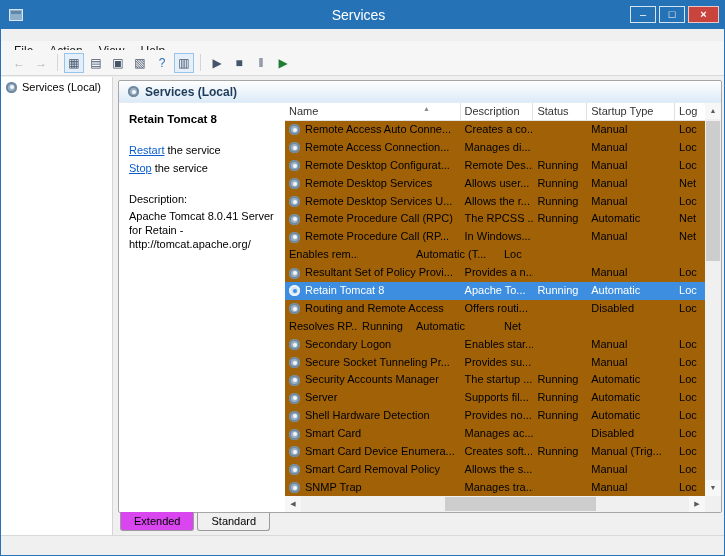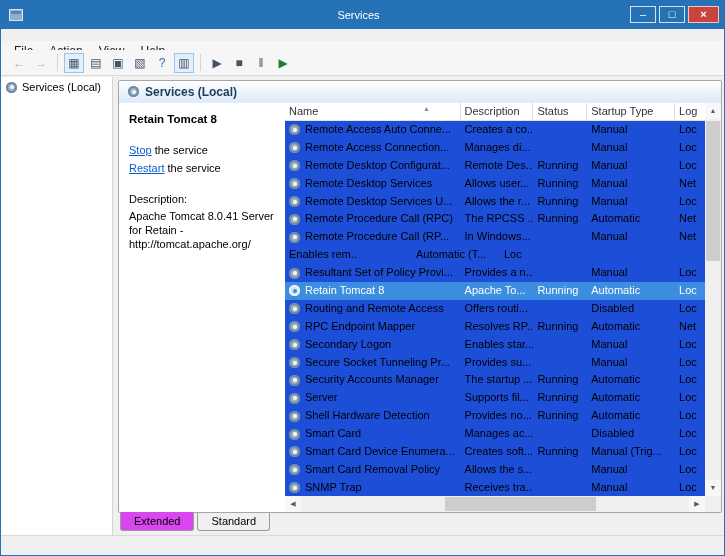--- a/index.html
+++ b/index.html
@@ -11,21 +11,21 @@
   *{box-sizing:border-box;margin:0;padding:0;}
   body{background:#ffffff;font-family:"Liberation Sans",sans-serif;}
   .window{position:relative;width:725px;height:556px;background:#f0f0f0;
     border:1px solid var(--titlebar);overflow:hidden;}
   
   .titlebar{position:absolute;top:0;left:0;right:0;height:28px;background:var(--titlebar);}
   .title-icon{position:absolute;left:8px;top:8px;width:14px;height:12px;
     border:1px solid #d8e6f2;background:#8fb0cc;}
   .title-icon::after{content:"";position:absolute;left:1px;top:1px;right:1px;height:3px;background:#5d87ab;}
   .title-text{position:absolute;left:0;right:8px;top:0;height:28px;line-height:28px;
-    text-align:center;color:#ffffff;font-size:11px;}
+    text-align:center;color:#ffffff;font-size:14px;}
   .win-controls{position:absolute;top:5px;right:5px;display:flex;gap:3px;}
   .win-btn{width:26px;height:17px;border:1px solid #d4e3f0;background:var(--titlebar);
     color:#fff;font-size:11px;line-height:15px;text-align:center;cursor:default;}
   .win-btn.close{background:var(--close);border-color:#eec6c3;width:31px;font-weight:bold;}
   
   .menubar{position:absolute;top:28px;left:0;right:0;height:21px;background:#f6f6f6;
     border-bottom:1px solid #e6e6e6;display:flex;align-items:center;padding-left:5px;margin-top:12px;}
   .menu-item{padding:2px 8px;font-size:12px;color:#1a1a1a;}
   
   .toolbar{position:absolute;top:49px;left:0;right:0;height:26px;background:#f6f6f6;
@@ -55,21 +55,21 @@
   .selected .gear::after{background:var(--selection);}
   
   .info-panel{position:absolute;left:0;top:22px;width:166px;bottom:0;
     padding:10px 8px 0 10px;font-size:11px;color:#000;overflow:hidden;}
   .svc-title{font-weight:bold;font-size:11.5px;margin-bottom:18px;}
   .svc-link-line{margin-bottom:4px;line-height:14px;}
   .link{color:var(--link);text-decoration:underline;cursor:pointer;}
   .desc-label{margin-top:18px;margin-bottom:4px;}
   .desc-text{line-height:14px;width:150px;}
   
-  .table-area{position:absolute;left:166px;top:22px;right:0;bottom:0;background:#1d4ed8;}
+  .table-area{position:absolute;left:166px;top:22px;right:0;bottom:0;background:#a16207;}
   .hdr{position:absolute;top:0;left:0;right:16px;height:18px;display:flex;background:#fff;
     border-bottom:1px solid #e3e3e3;}
   .hcell{font-size:11px;color:#333;padding:2px 4px;border-right:1px solid #e0e0e0;
     position:relative;white-space:nowrap;overflow:hidden;}
   .w-name{width:176px;}.w-desc{width:73px;}.w-status{width:54px;}
   .w-start{width:88px;}.w-log{width:30px;border-right:none;}
   .sort{position:absolute;left:138px;top:2px;font-size:7px;color:#8a8a8a;}
   .rows{position:absolute;top:18px;left:0;right:16px;bottom:16px;overflow:hidden;}
   .row{display:flex;height:17.9px;line-height:17.9px;font-size:11px;color:#000;}
   .cell{padding:0 4px;overflow:hidden;white-space:nowrap;}
@@ -147,24 +147,24 @@
     <div class="inner">
 
       <div class="banner">
         <span class="gear"></span>
         <span class="banner-title">Services (Local)</span>
       </div>
 
       <div class="info-panel">
         <div class="svc-title">Retain Tomcat 8</div>
         <div class="svc-link-line">
-          <span class="link">Stop</span><span> the service</span>
+          <span class="link">Restart</span><span> the service</span>
         </div>
         <div class="svc-link-line">
-          <span class="link">Restart</span><span> the service</span>
+          <span class="link">Stop</span><span> the service</span>
         </div>
         <div class="desc-label">Description:</div>
         <div class="desc-text">Apache Tomcat 8.0.41 Server for Retain - http://tomcat.apache.org/</div>
       </div>
 
       <div class="table-area">
         <div class="hdr">
           <div class="hcell w-name">
             <span>Name</span>
             <span class="sort">▲</span>
@@ -276,24 +276,20 @@
     <div class="cell c-name">
       <span class="gear"></span>
       <span class="label">Routing and Remote Access</span>
     </div>
     <div class="cell c-desc">Offers routi...</div>
     <div class="cell c-status"></div>
     <div class="cell c-start">Disabled</div>
     <div class="cell c-log">Loc</div>
   </div>
             <div class="row">
-    <div class="cell c-name">
-      <span class="gear"></span>
-      <span class="label">RPC Endpoint Mapper</span>
-    </div>
     <div class="cell c-desc">Resolves RP...</div>
     <div class="cell c-status">Running</div>
     <div class="cell c-start">Automatic</div>
     <div class="cell c-log">Net</div>
   </div>
             <div class="row">
     <div class="cell c-name">
       <span class="gear"></span>
       <span class="label">Secondary Logon</span>
     </div>
@@ -370,21 +366,21 @@
     <div class="cell c-desc">Allows the s...</div>
     <div class="cell c-status"></div>
     <div class="cell c-start">Manual</div>
     <div class="cell c-log">Loc</div>
   </div>
             <div class="row">
     <div class="cell c-name">
       <span class="gear"></span>
       <span class="label">SNMP Trap</span>
     </div>
-    <div class="cell c-desc">Receives tra...</div>
+    <div class="cell c-desc">Manages tra...</div>
     <div class="cell c-status"></div>
     <div class="cell c-start">Manual</div>
     <div class="cell c-log">Loc</div>
   </div>
           </div>
 
         <div class="vscroll">
           <div class="sb-arrow up">▲</div>
           <div class="vthumb"></div>
           <div class="sb-arrow down">▼</div>

